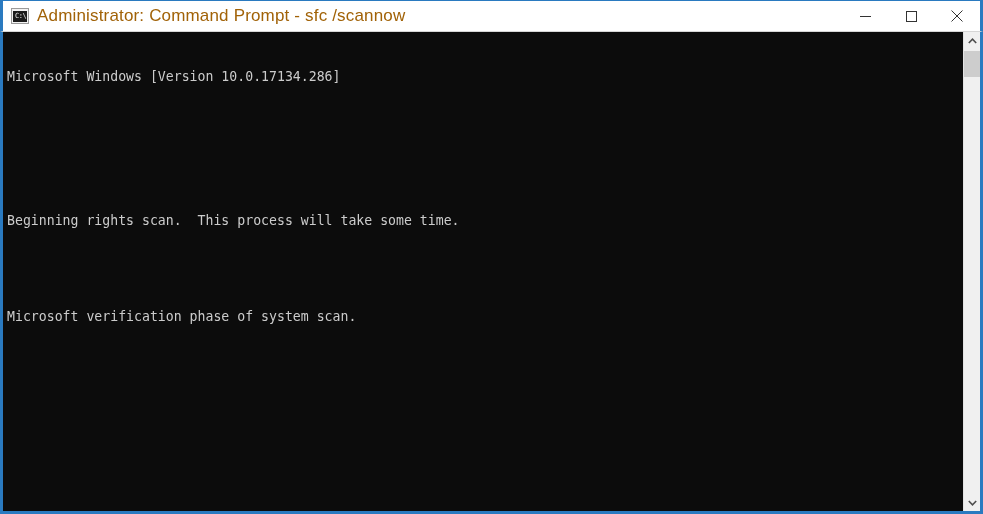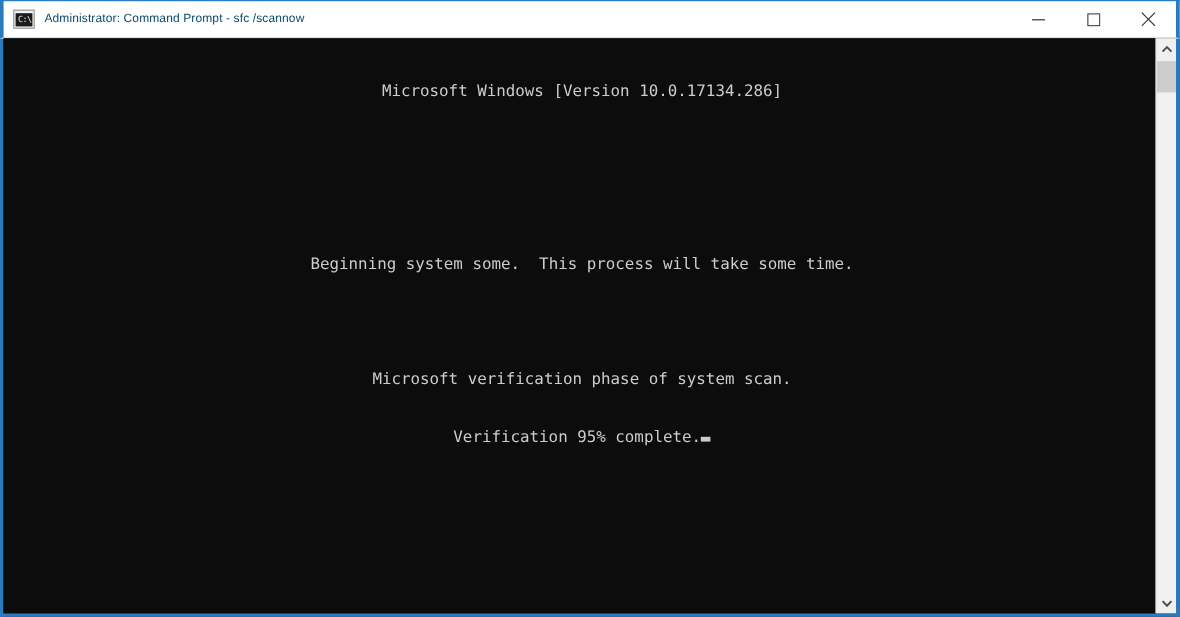--- a/index.html
+++ b/index.html
@@ -72,22 +72,22 @@
     left: 2px;
     top: 2px;
     color: #e8e8e8;
     font-family: "DejaVu Sans Mono", monospace;
     font-size: 7px;
     line-height: 7px;
     letter-spacing: -0.5px;
     white-space: nowrap;
   }
   #title-text {
-    font-size: 10px;
-    color: #0c4a6e;
+    font-size: 17px;
+    color: #a16207;
     white-space: nowrap;
     letter-spacing: 0.01em;
     line-height: 32px;
   }
   #window-controls {
     margin-left: auto;
     display: flex;
     height: 100%;
   }
   .win-btn {
@@ -118,21 +118,20 @@
     font-size: 13.2px;
     line-height: 16px;
     padding: 5px 0 0 4px;
     white-space: pre;
     overflow: hidden;
     box-sizing: border-box;
   }
   .console-line {
     height: 16px;
     white-space: pre;
-    text-align: center;
   }
   .cursor-block {
     display: inline-block;
     width: 8px;
     height: 4px;
     background: #cccccc;
     vertical-align: baseline;
     margin-bottom: 0px;
   }
 
@@ -208,24 +207,23 @@
 
     </div>
   </div>
 
   <div id="console-area" style="background: rgb(12, 12, 12);">
 
     <div id="console-output" style="background: rgb(12, 12, 12); color: rgb(204, 204, 204);">
       <div class="console-line">Microsoft Windows [Version 10.0.17134.286]</div>
       <div class="console-line"></div>
       <div class="console-line"></div>
-      <div class="console-line">Beginning system some.  This process will take some time.</div>
+      <div class="console-line">Beginning rights scan.  This process will take some time.</div>
       <div class="console-line"></div>
       <div class="console-line">Microsoft verification phase of system scan.</div>
-      <div class="console-line"><span>Verification 95% complete.</span><span class="cursor-block" style="background: rgb(204, 204, 204); display: inline-block;"></span></div>
     </div>
 
     <div id="console-scrollbar">
 
       <div class="sb-arrow" style="background: rgb(240, 240, 240);">
         <svg width="9" height="6" viewBox="0 0 9 6">
           <polyline points="0.8,5 4.5,1.2 8.2,5" fill="none" stroke="#4d4d4d" stroke-width="1.6"></polyline>
         </svg>
       </div>
 

